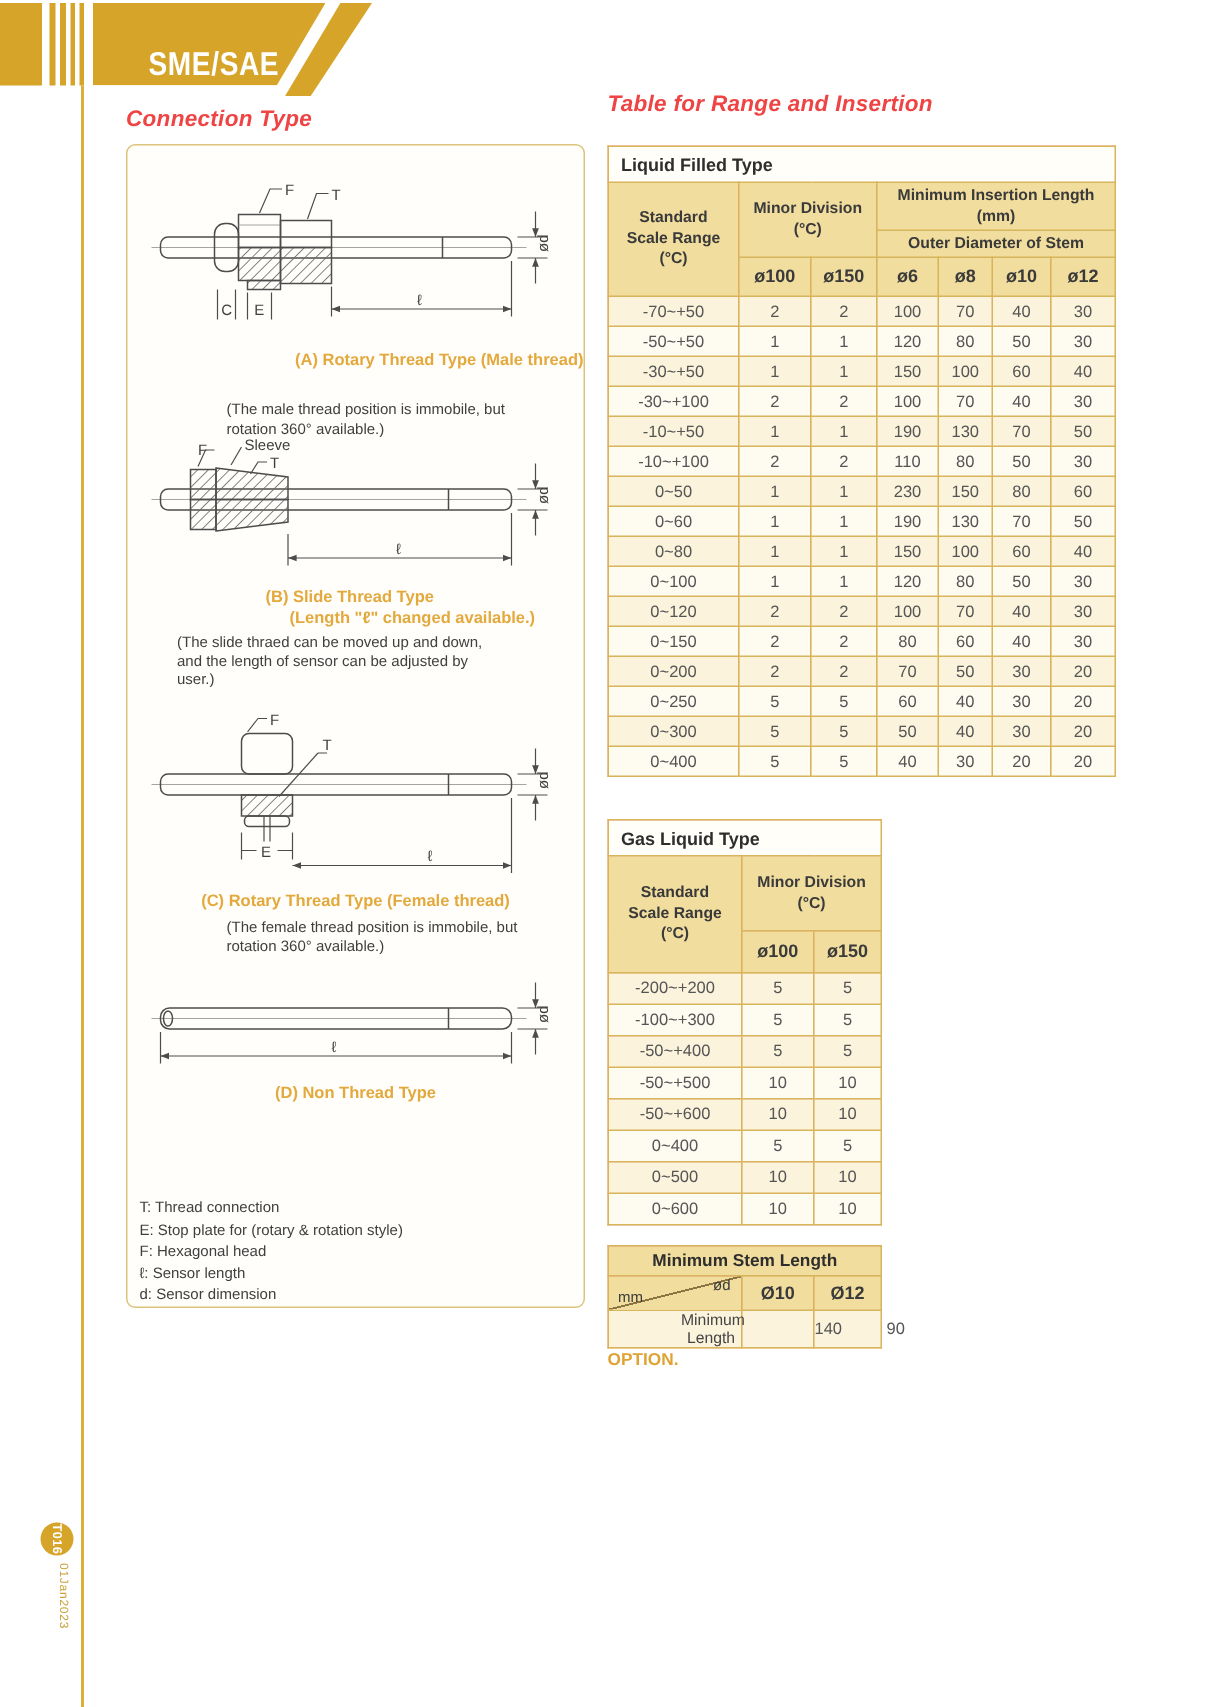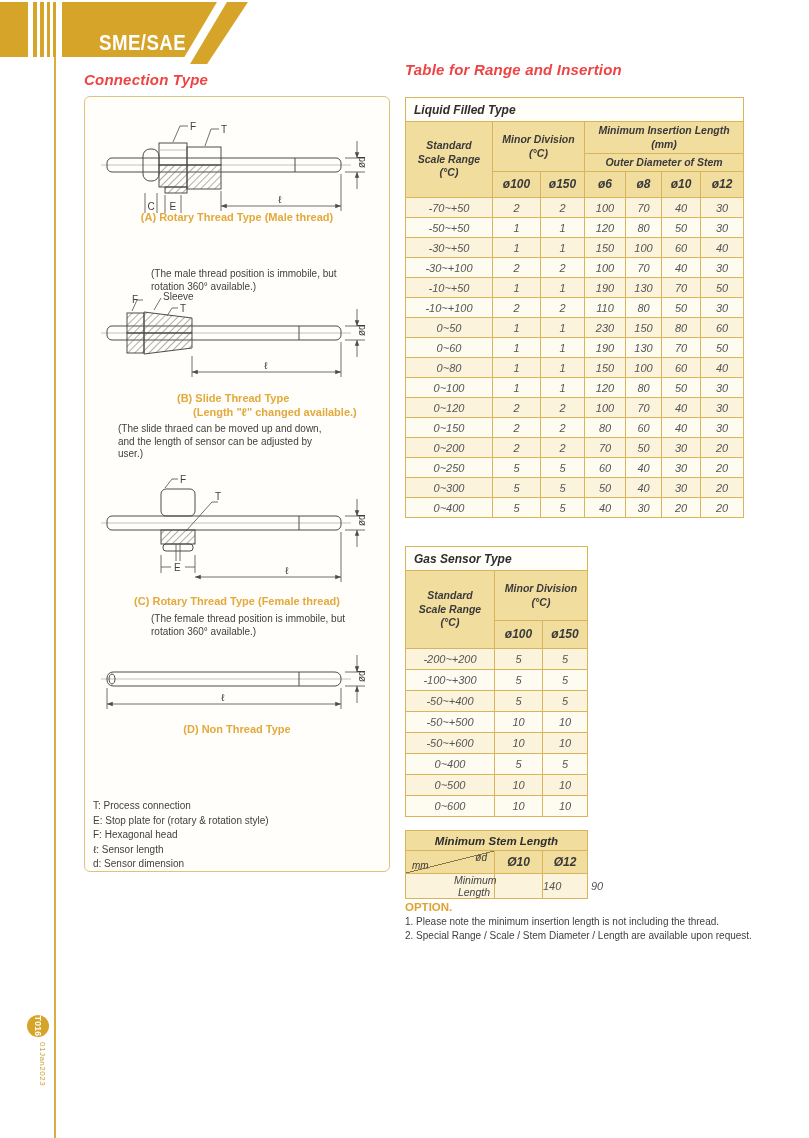--- a/index.html
+++ b/index.html
@@ -38,39 +38,39 @@
   .right-title { left:405px; top:61px; }
 
   
   .conn-box {
     position:absolute; left:84px; top:96px; width:306px; height:776px;
     border:1px solid #dcc47e; border-radius:6px; background:#fffefb;
   }
   .conn-box svg { position:absolute; left:14px; }
   .svg-a { top:16px; }  .svg-b { top:192px; } .svg-c { top:378px; } .svg-d { top:556px; }
   .cap { position:absolute; width:100%; text-align:center; font-size:11px; font-weight:bold; color:#e3a93c; }
-  .cap-a { top:114px; } .cap-c { top:498px; } .cap-d { top:626px; }
+  .cap-a { top:137px;text-align:right; } .cap-c { top:498px; } .cap-d { top:626px; }
   .cap-left { position:absolute; font-size:11px; font-weight:bold; color:#e3a93c; white-space:pre-line; }
   .cap-b { left:64px; top:294px; line-height:14px;margin-left:28px; }
   .cap-b .ind { display:block; margin-left:16px; }
   .desc { position:absolute; font-size:10px; color:#3f3f3f; white-space:pre-line; line-height:12.5px; }
   .desc-a { left:66px; top:143px;margin-top:28px; }
   .desc-b { left:33px; top:326px; }
   .desc-c { left:66px; top:516px; }
   .legend { position:absolute; left:8px; top:702px; font-size:10px; color:#3f3f3f; line-height:14.5px; }
 
   
   .dwg { stroke:#4c4c4c; stroke-width:1; fill:none; }
   .thin { stroke:#9a9a9a; stroke-width:0.6; fill:none; }
   .dim  { stroke:#4c4c4c; stroke-width:0.8; fill:none; }
   .hatched { stroke:#4c4c4c; stroke-width:1; }
   .lbl { font-size:10px; fill:#3f3f3f; font-family:"Liberation Sans","DejaVu Sans",sans-serif; }
 
   
-  table { border-collapse:collapse; table-layout:fixed; position:absolute; background:#fca5a5;font-style:italic; }
+  table { border-collapse:collapse; table-layout:fixed; position:absolute; background:#fca5a5; }
   .tbl { border:1.5px solid #c9a13b; }
   .tbl th, .tbl td { border:1px solid #d8b45a; text-align:center; vertical-align:middle; }
   .t-title { background:#fffef8; text-align:left !important; padding-left:8px;
              font-size:12px; font-weight:bold; color:#2e2e2e; height:24px; }
   .hdr { background:#f1dd9e; font-size:10.5px; font-weight:bold; color:#3a3a3a;
          white-space:pre-line; line-height:1.3; }
   .hdr.dia { font-size:12px; }
   .liquid-tbl { left:405px; top:97px; width:338px; }
   .gas-tbl    { left:405px; top:546px; width:182px; }
   .stem-tbl   { left:405px; top:830px; width:182px; }
@@ -258,21 +258,21 @@
     <text class="lbl" x="122" y="48">ℓ</text>
     <line class="dim" x1="246" y1="19" x2="266" y2="19"></line>
     <line class="dim" x1="246" y1="33" x2="266" y2="33"></line>
     <line class="dim" x1="258" y1="2" x2="258" y2="19" marker-end="url(#arD)"></line>
     <line class="dim" x1="258" y1="50" x2="258" y2="33" marker-end="url(#arD)"></line>
     <text class="lbl" x="266" y="29" transform="rotate(-90 266 29)">ød</text>
   </svg>
   <div class="cap cap-d">(D) Non Thread Type</div>
 
   <div class="legend" id="legend">
-      <div>T: Process connection</div>
+      <div>T: Thread connection</div>
       <div>E: Stop plate for (rotary &amp; rotation style)</div>
       <div>F: Hexagonal head</div>
       <div>ℓ: Sensor length</div>
       <div>d: Sensor dimension</div>
     </div>
 </div>
 
 <div class="section-title right-title">Table for Range and Insertion</div>
 
 <table class="tbl liquid-tbl">
@@ -459,21 +459,21 @@
 </table>
 
 <table class="tbl gas-tbl">
   <colgroup>
       <col style="width:89px">
       <col style="width:48px">
       <col style="width:45px">
     </colgroup>
   <thead>
     <tr>
-        <th class="t-title" colspan="3">Gas Sensor Type</th>
+        <th class="t-title" colspan="3">Gas Liquid Type</th>
       </tr>
     <tr class="gas-minor">
       <th class="hdr" rowspan="2">Standard
 Scale Range
 (°C)</th>
       <th class="hdr" colspan="2">Minor Division
 (°C)</th>
     </tr>
     <tr class="gas-dia">
       <th class="hdr dia">ø100</th>
@@ -546,22 +546,18 @@
     <tr class="val-row">
       <td>Minimum Length</td>
       <td>140</td>
       <td>90</td>
     </tr>
   </tbody>
 </table>
 
 <div class="option">
   <div class="option-title">OPTION.</div>
-  <div class="option-items" id="option-items">
-      <div>1. Please note the minimum insertion length is not including the thread.</div>
-      <div>2. Special Range / Scale / Stem Diameter / Length are available upon request.</div>
-    </div>
 </div>
 
 <div class="page-badge">
   <span>T016</span>
 </div>
 <div class="date-v">01Jan2023</div>
 
 </body></html>

